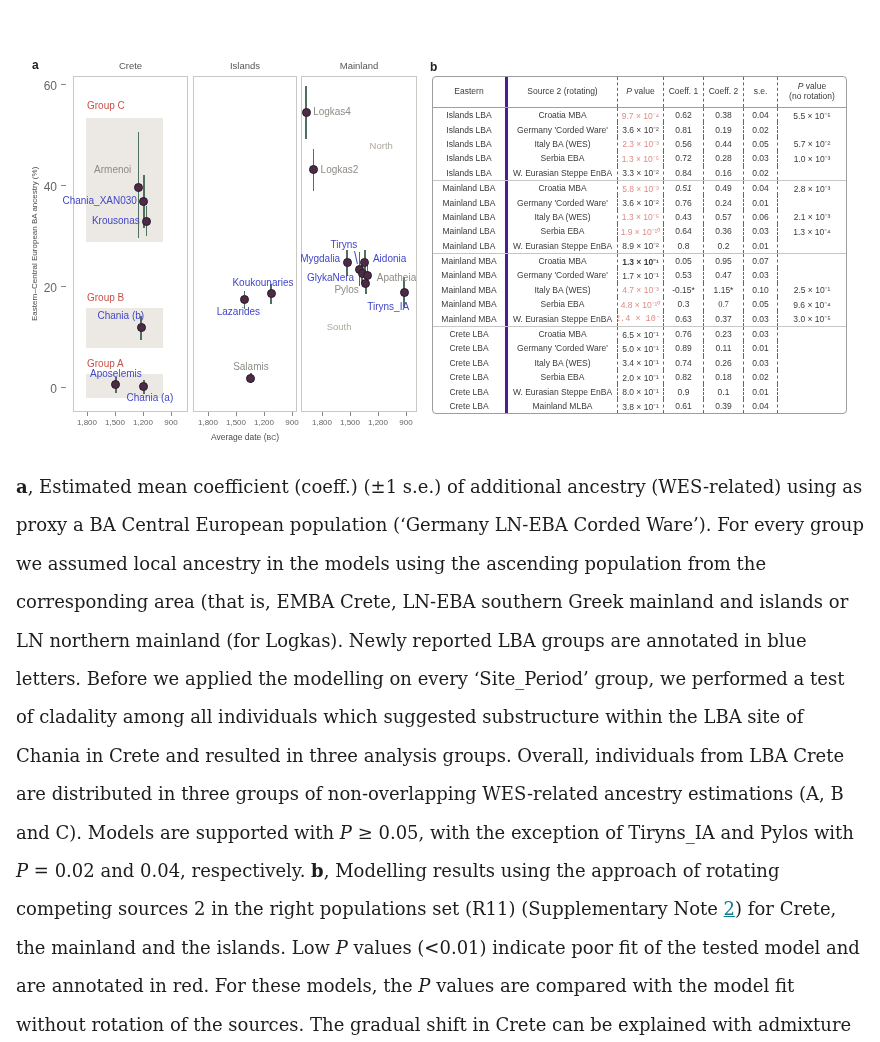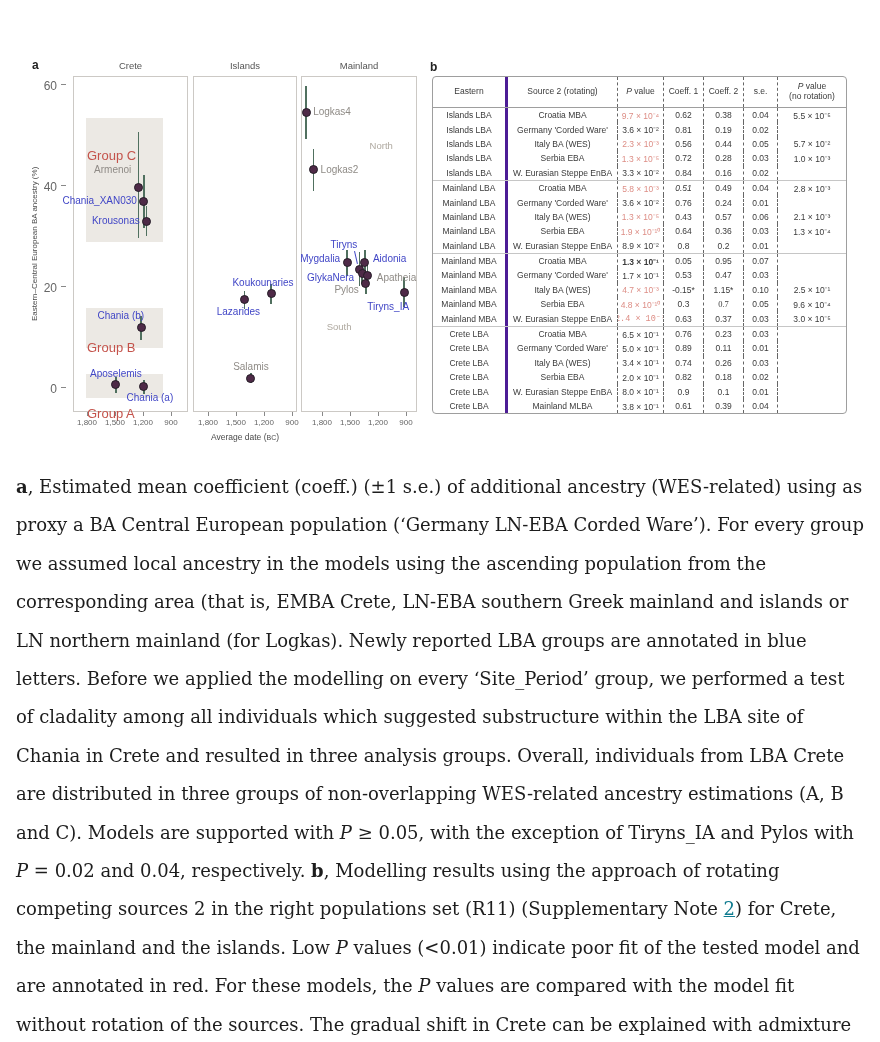--- a/index.html
+++ b/index.html
@@ -6,21 +6,21 @@
   #page{position:relative;width:880px;height:1042px;background:#fff;overflow:hidden;
         font-family:"Liberation Sans",sans-serif;}
   .fig-title{position:absolute;left:16px;top:8px;width:840px;
         font-family:"DejaVu Serif",serif;font-weight:700;font-size:20px;color:#1a1a1a;}
   
   #panel-a{position:absolute;left:30px;top:58px;width:400px;height:402px;}
   .panel-label{position:absolute;font-weight:700;font-size:12px;color:#222;}
   .fbox{position:absolute;border:1px solid #ccc9c5;background:#fff;box-sizing:border-box;}
   .ftitle{position:absolute;font-size:9.5px;color:#555;text-align:center;}
   .shade{position:absolute;background:#ece9e4;}
-  .grouplabel{position:absolute;font-size:13px;color:#c4534b;white-space:nowrap;margin-top:48px;}
+  .grouplabel{position:absolute;font-size:10px;color:#c4534b;white-space:nowrap;}
   .ebar{position:absolute;width:1.5px;background:#50705f;}
   .pt{position:absolute;width:9px;height:9px;border-radius:50%;background:#4e2a47;
       border:1.5px solid #241d27;box-sizing:border-box;}
   .plabel{position:absolute;font-size:10px;line-height:8px;white-space:nowrap;}
   .plabel.blue{color:#4146c6;}
   .plabel.gray{color:#8f8b86;}
   .region{position:absolute;font-size:9.5px;color:#aea89f;white-space:nowrap;}
   .ytick-label{position:absolute;font-size:12px;color:#666;text-align:right;width:22px;}
   .xtick-label{position:absolute;font-size:8px;color:#666;text-align:center;width:28px;}
   .tickline{position:absolute;background:#888;}

